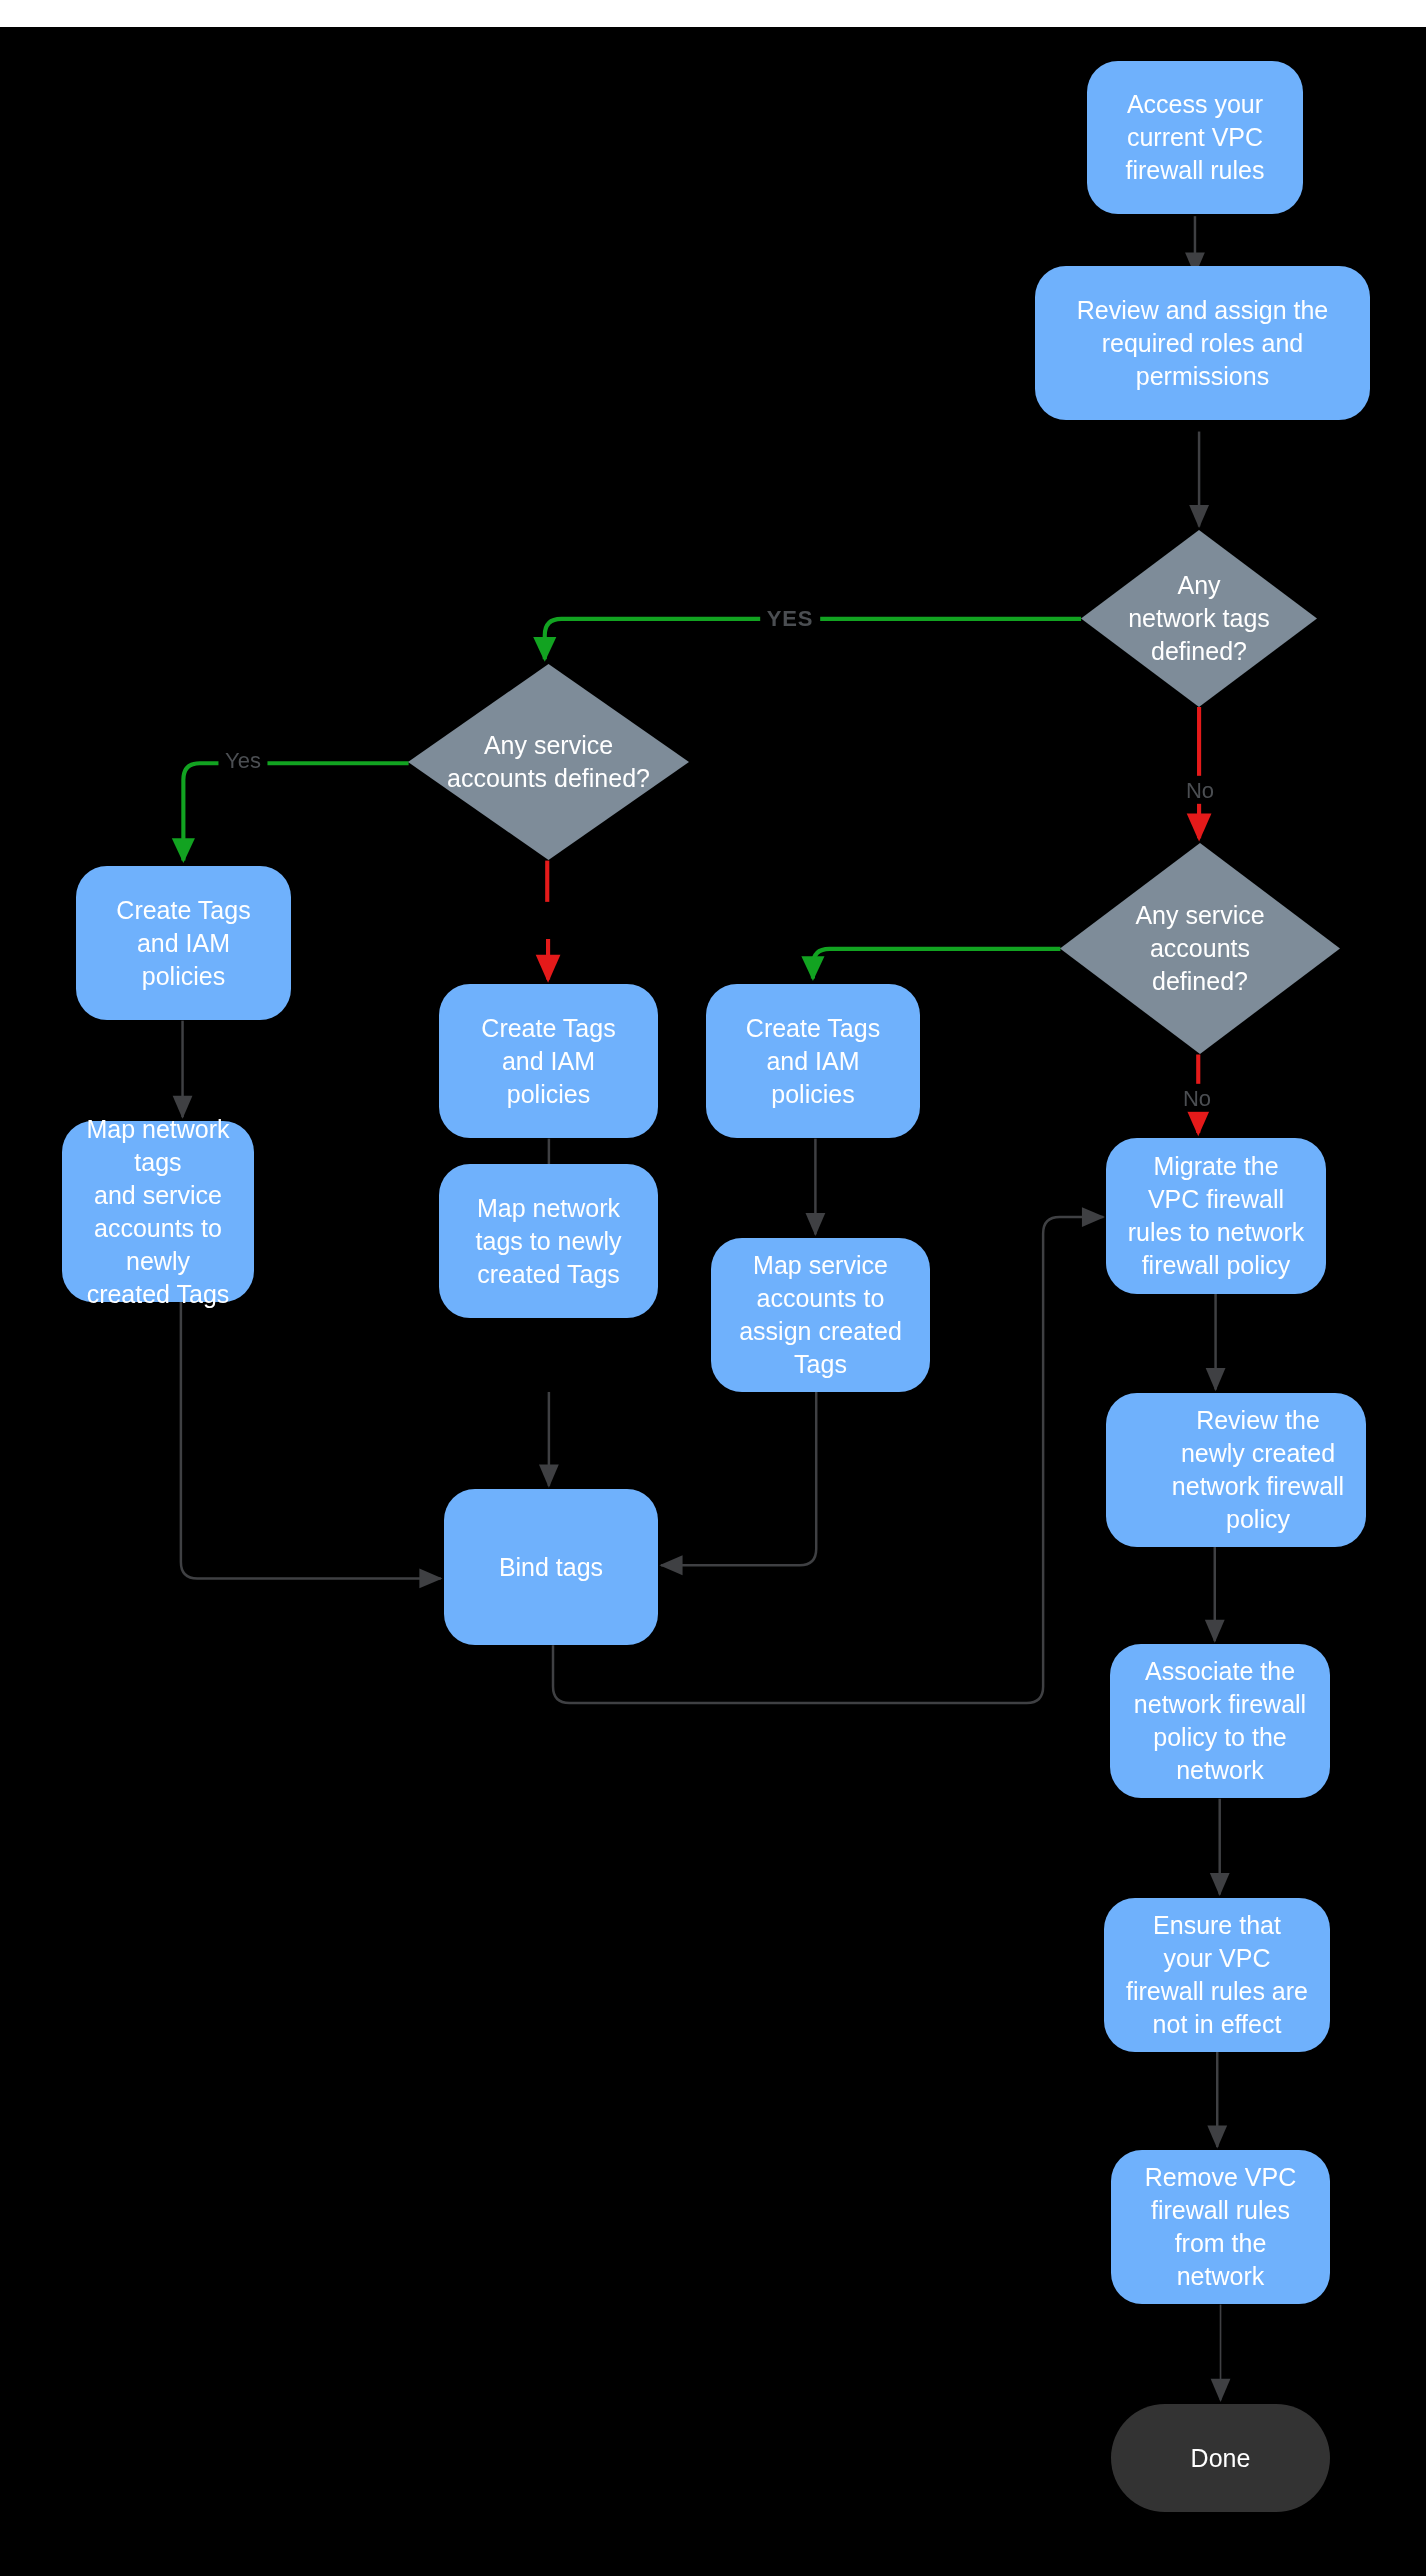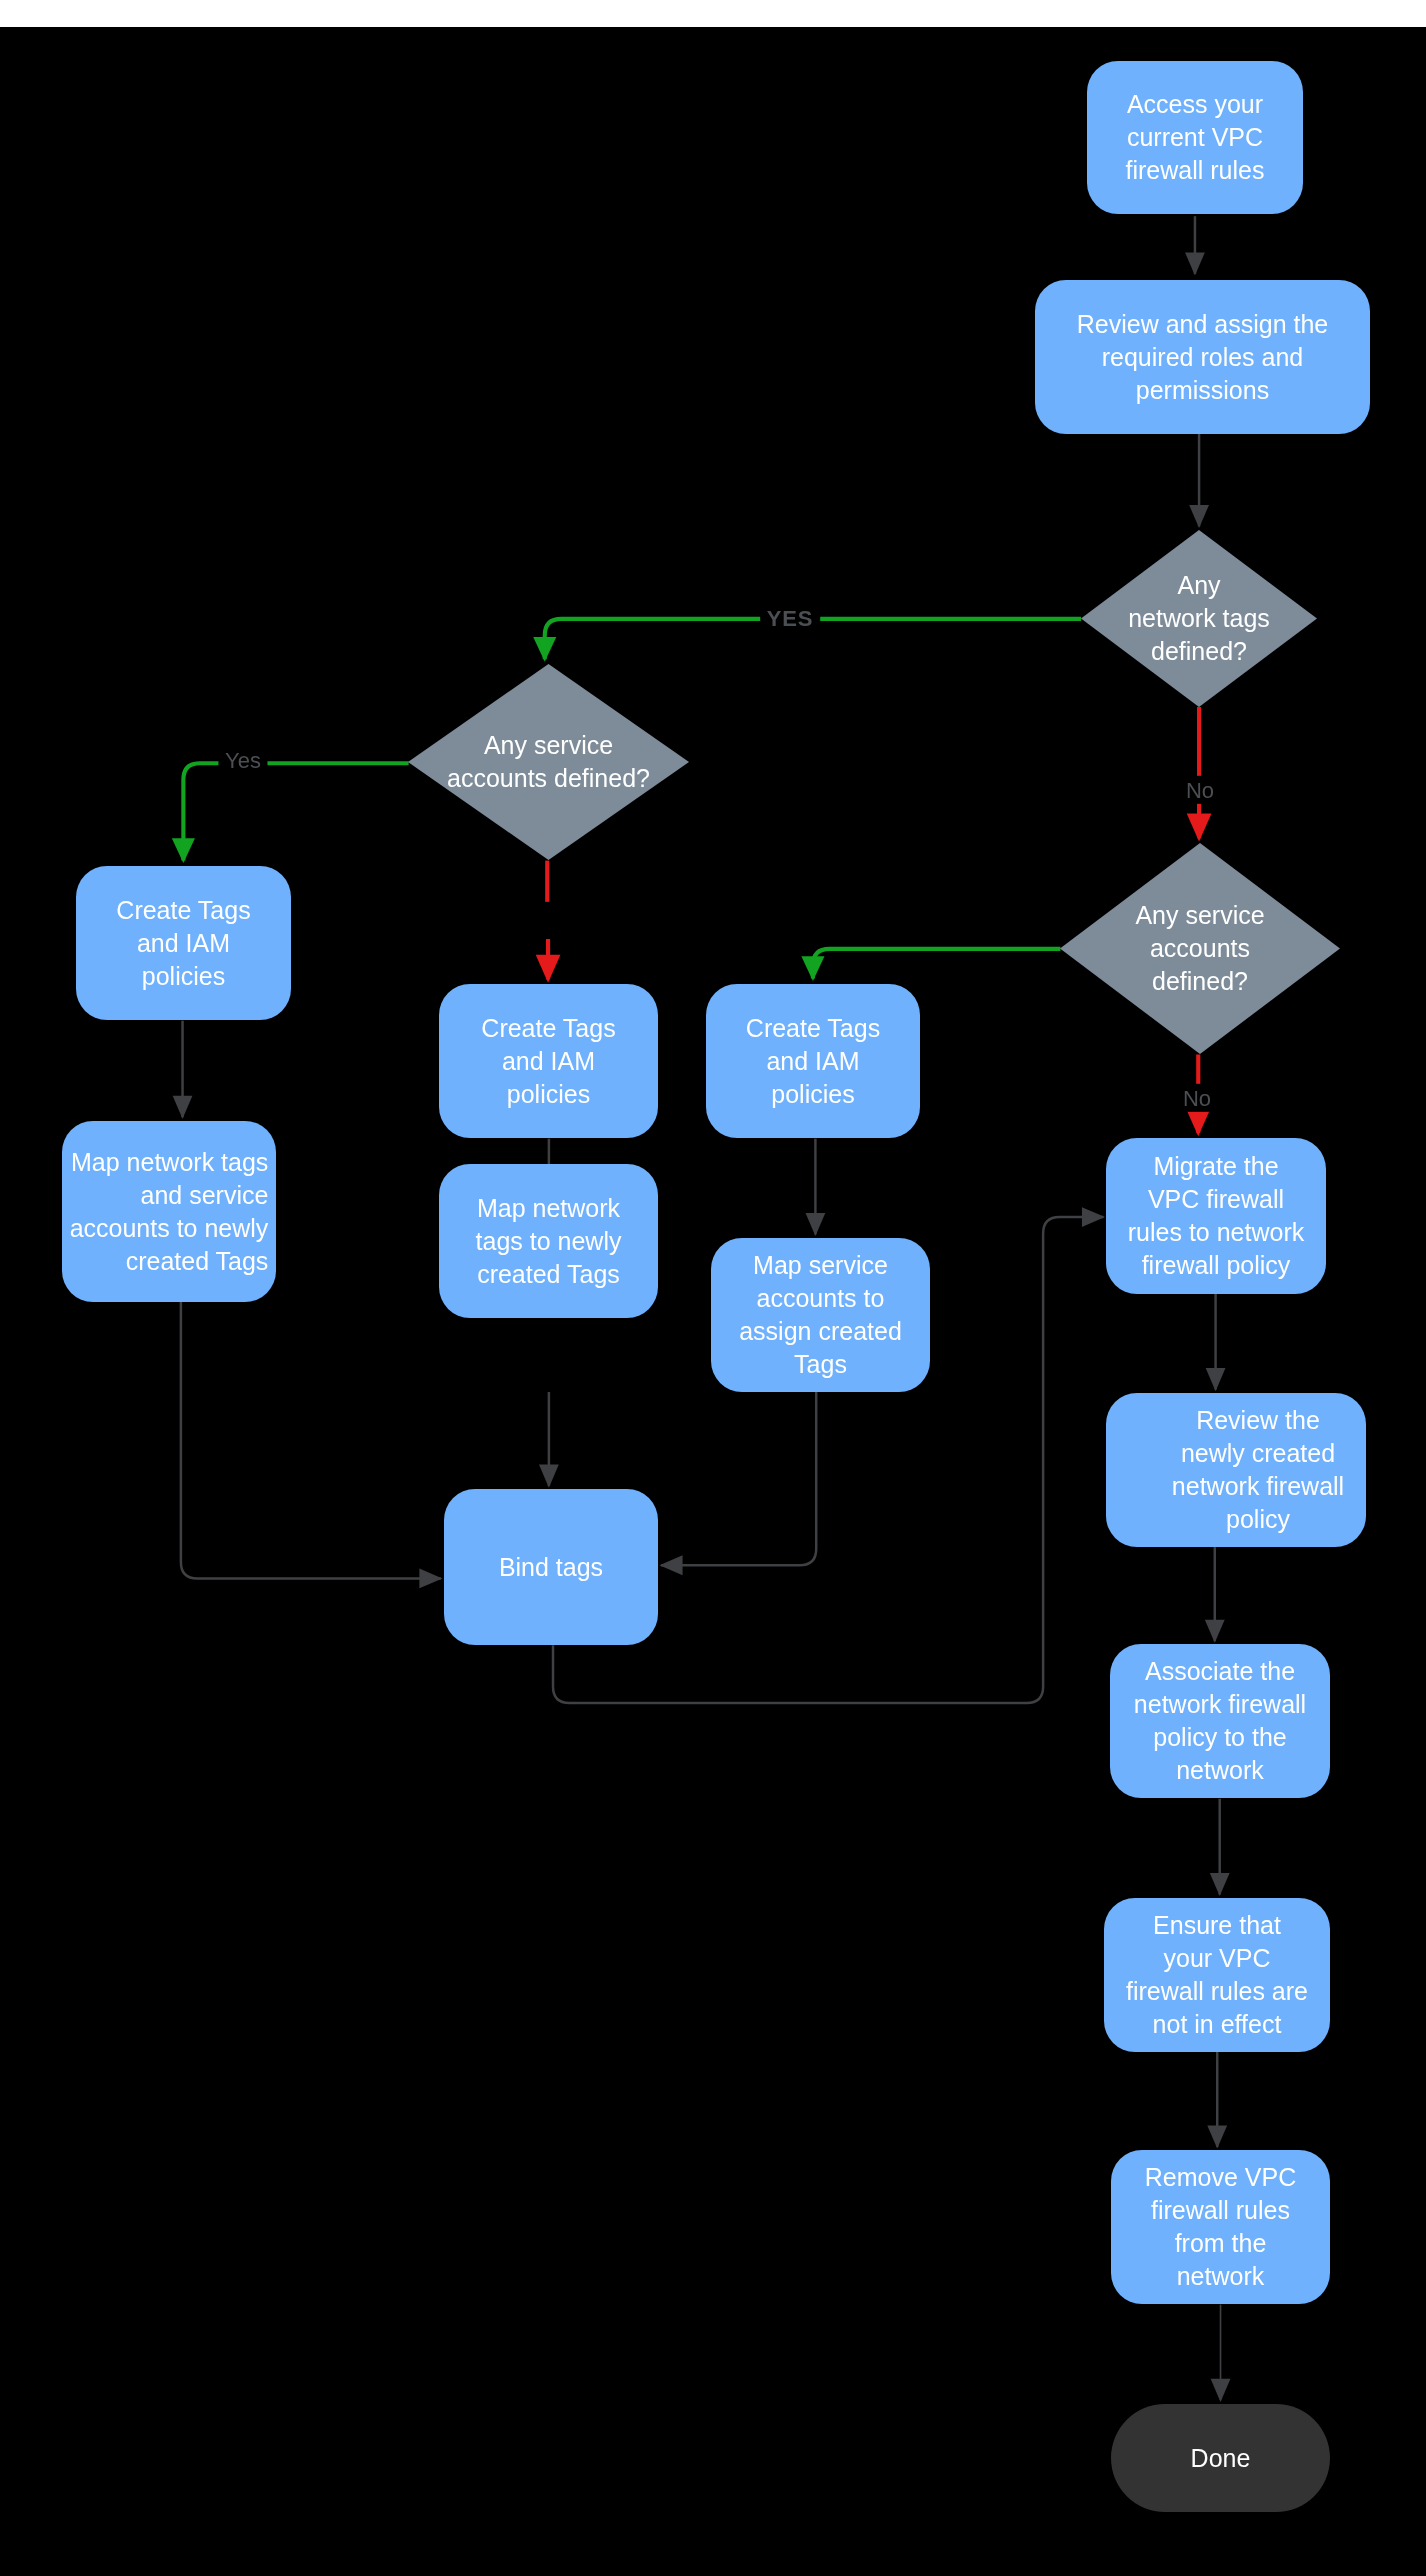--- a/index.html
+++ b/index.html
@@ -84,21 +84,21 @@
       <path d="M1452 1278 V 1373" marker-end="url(#ah-red)"></path>
     </g>
   </svg>
 
   <div class="node process" style="left:1087px;top:61px;width:216px;height:153px;">
     <span class="lbl">Access your
 current VPC
 firewall rules</span>
   </div>
 
-  <div class="node process" style="left:1035px;top:280px;width:335px;height:154px;">
+  <div class="node process" style="left:1035px;top:266px;width:335px;height:154px;">
     <span class="lbl">Review and assign the
 required roles and
 permissions</span>
   </div>
 
   <div class="node decision" style="left:1081px;top:530px;width:236px;height:177px;">
     <span class="lbl">Any
 network tags
 defined?</span>
   </div>
@@ -125,21 +125,21 @@
 and IAM
 policies</span>
   </div>
 
   <div class="node process" style="left:706px;top:984px;width:214px;height:154px;">
     <span class="lbl">Create Tags
 and IAM
 policies</span>
   </div>
 
-  <div class="node process" style="left:62px;top:1121px;width:214px;height:181px;text-align:right;">
+  <div class="node process" style="left:62px;top:1121px;width:192px;height:181px;">
     <span class="lbl">Map network tags
 and service
 accounts to newly
 created Tags</span>
   </div>
 
   <div class="node process" style="left:439px;top:1164px;width:219px;height:154px;">
     <span class="lbl">Map network
 tags to newly
 created Tags</span>

